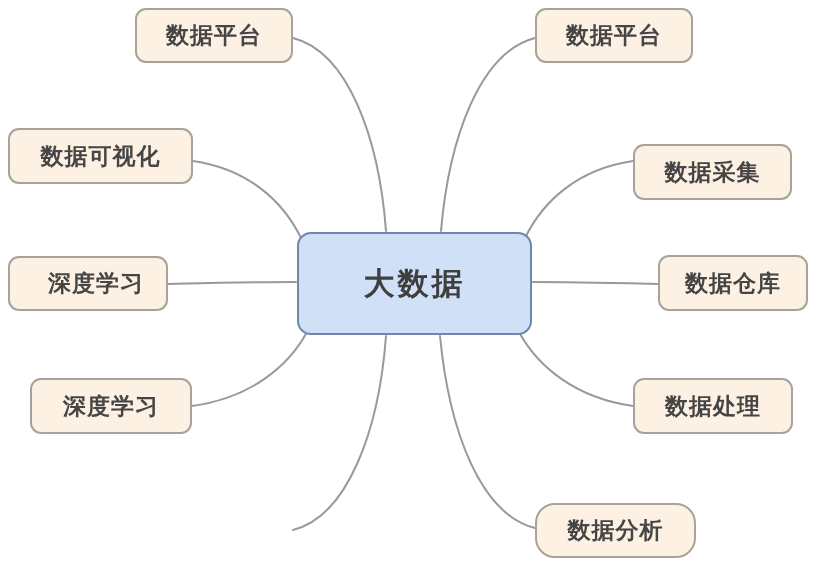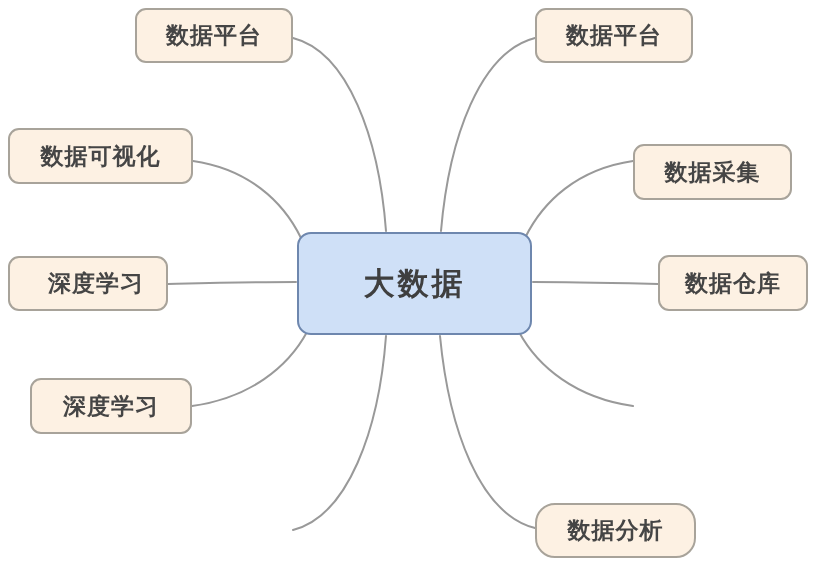--- a/index.html
+++ b/index.html
@@ -56,15 +56,16 @@
   <div class="node center" style="left:297px;top:232px;width:235px;height:103px;">大数据</div>
 
   <div class="node" style="left:135px;top:8px;width:158px;height:55px;">数据平台</div>
   <div class="node" style="left:8px;top:128px;width:185px;height:56px;">数据可视化</div>
   <div class="node" style="left:8px;top:256px;width:160px;height:55px;padding-left:16px;">深度学习</div>
   <div class="node" style="left:30px;top:378px;width:162px;height:56px;">深度学习</div>
 
   <div class="node" style="left:535px;top:8px;width:158px;height:55px;">数据平台</div>
   <div class="node" style="left:633px;top:132px;width:159px;height:56px;margin-top:12px;">数据采集</div>
   <div class="node" style="left:658px;top:255px;width:150px;height:56px;">数据仓库</div>
+  <div class="node" style="left:633px;top:378px;width:160px;height:56px;">数据处理</div>
   <div class="node" style="left:535px;top:503px;width:161px;height:55px;border-radius:20px;">数据分析</div>
 
 </div>
 
 </body></html>

